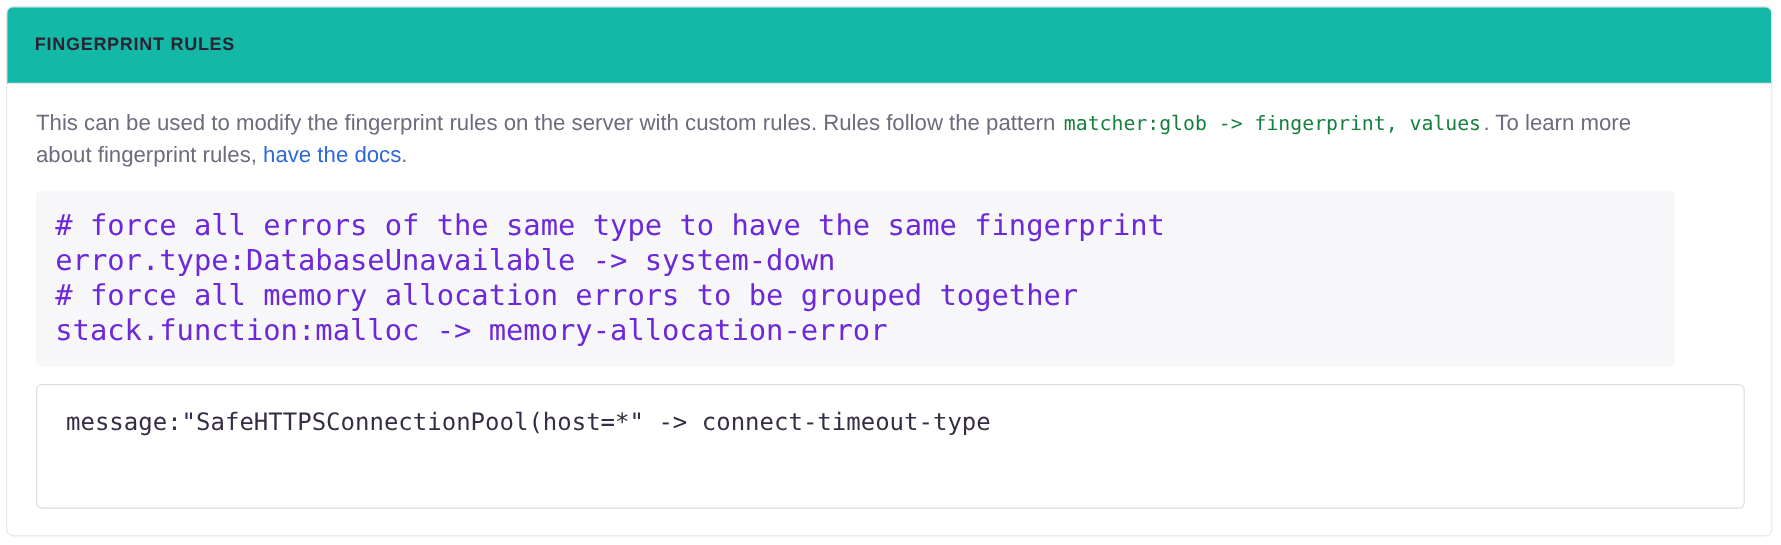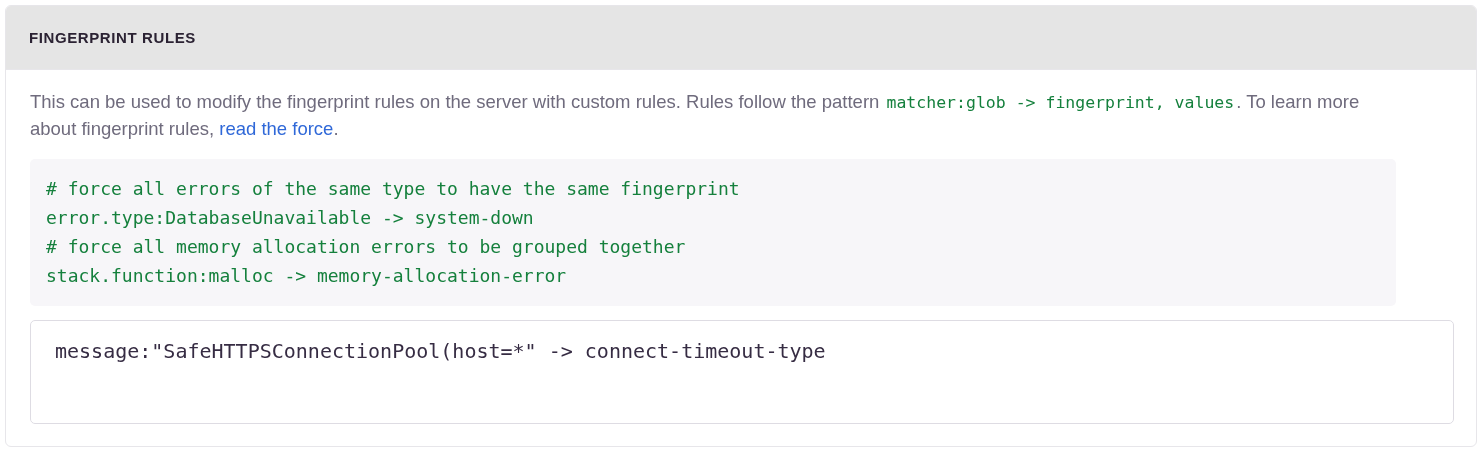--- a/index.html
+++ b/index.html
@@ -23,21 +23,21 @@
     box-sizing: border-box;
     background: #ffffff;
     border: 1px solid #e7e6ea;
     border-radius: 6px;
     overflow: hidden;
   }
 
   .panel-header {
     box-sizing: border-box;
     height: 64px;
-    background: #e5e5e5;
+    background: #14b8a6;
     border-bottom: 1px solid #e7e6ea;
     display: flex;
     align-items: center;
     padding: 0 23px;
   }
 
   .panel-title {
     font-size: 15px;
     font-weight: bold;
     letter-spacing: 0.6px;
@@ -72,23 +72,23 @@
   }
 
   .code-block {
     box-sizing: border-box;
     margin: 0 0 14px 0;
     width: 1366px;
     background: #f7f6f9;
     border-radius: 5px;
     padding: 15px 16px 16px 16px;
     font-family: "DejaVu Sans Mono", "Liberation Mono", monospace;
-    font-size: 18px;
+    font-size: 24px;
     line-height: 29px;
-    color: #15803d;
+    color: #6d28d9;
     white-space: pre;
     overflow: hidden;
   }
 
   .rules-textarea {
     box-sizing: border-box;
     display: block;
     width: 1424px;
     height: 104px;
     margin: 0;
@@ -111,21 +111,21 @@
 <body>
 
 <div class="panel">
 
   <div class="panel-header">
     <div class="panel-title">FINGERPRINT RULES</div>
   </div>
 
   <div class="panel-body">
 
-    <p class="description"><span>This can be used to modify the fingerprint rules on the server with custom rules. Rules follow the pattern </span><code class="inline-code">matcher:glob -&gt; fingerprint, values</code><span>. To learn more about fingerprint rules, </span><a href="#" class="doc-link">read the force</a><span>.</span></p>
+    <p class="description"><span>This can be used to modify the fingerprint rules on the server with custom rules. Rules follow the pattern </span><code class="inline-code">matcher:glob -&gt; fingerprint, values</code><span>. To learn more about fingerprint rules, </span><a href="#" class="doc-link">have the docs</a><span>.</span></p>
 
     <pre class="code-block"># force all errors of the same type to have the same fingerprint
 error.type:DatabaseUnavailable -&gt; system-down
 # force all memory allocation errors to be grouped together
 stack.function:malloc -&gt; memory-allocation-error</pre>
 
     <textarea class="rules-textarea" spellcheck="false" placeholder="matcher:glob -&gt; fingerprint, values" style="">message:"SafeHTTPSConnectionPool(host=*" -&gt; connect-timeout-type</textarea>
 
   </div>
 </div>

